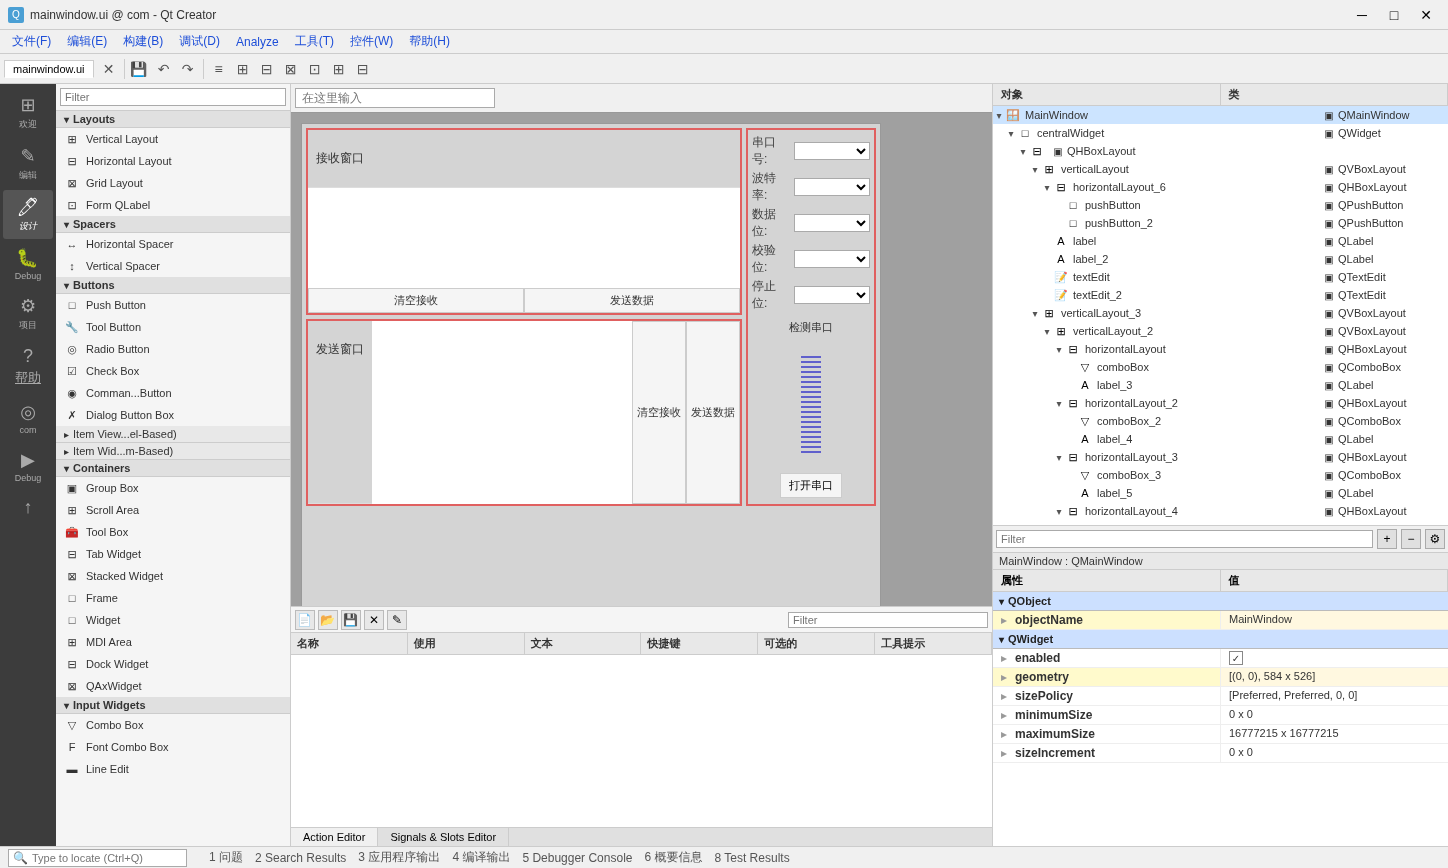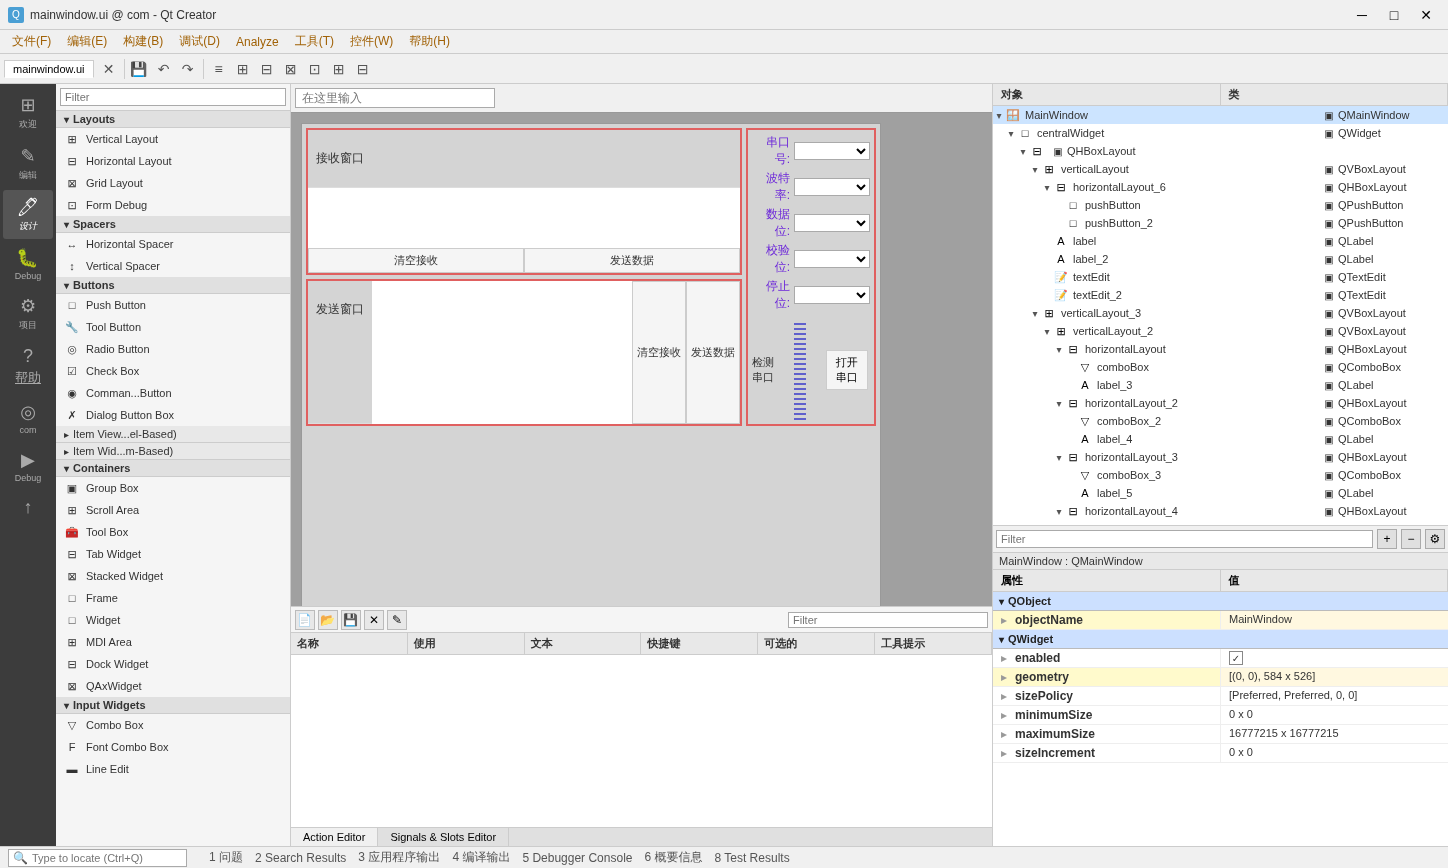--- a/index.html
+++ b/index.html
@@ -8,21 +8,21 @@
     
     .title-bar { background: #f0f0f0; height: 30px; display: flex; align-items: center; padding: 0 8px; border-bottom: 1px solid #ccc; justify-content: space-between; }
     .title-bar-left { display: flex; align-items: center; gap: 6px; }
     .title-bar-icon { width: 16px; height: 16px; background: #4a9fd4; border-radius: 2px; display: flex; align-items: center; justify-content: center; color: white; font-size: 10px; }
     .title-bar-title { font-size: 12px; color: #333; }
     .title-bar-controls { display: flex; gap: 4px; }
     .title-bar-btn { width: 28px; height: 20px; border: none; background: transparent; cursor: pointer; font-size: 14px; display: flex; align-items: center; justify-content: center; }
 
     
     .menu-bar { background: #f0f0f0; height: 24px; display: flex; align-items: center; padding: 0 4px; border-bottom: 1px solid #ccc; }
-    .menu-item { padding: 2px 8px; cursor: pointer; color: #a16207; }
+    .menu-item { padding: 2px 8px; cursor: pointer; color: #1d4ed8; }
 
     
     .toolbar { background: #f0f0f0; height: 30px; display: flex; align-items: center; padding: 0 4px; border-bottom: 1px solid #ccc; gap: 2px; }
     .toolbar-tab { padding: 2px 8px; background: white; border: 1px solid #ccc; border-bottom: 1px solid white; font-size: 11px; cursor: pointer; margin-right: 2px; }
     .toolbar-sep { width: 1px; height: 20px; background: #ccc; margin: 0 2px; }
     .toolbar-btn { width: 22px; height: 22px; border: none; background: transparent; cursor: pointer; display: flex; align-items: center; justify-content: center; font-size: 14px; color: #555; }
 
     
     .main-area { display: flex; flex: 1; overflow: hidden; }
 
@@ -49,21 +49,21 @@
     .editor-area { flex: 1; display: flex; flex-direction: column; overflow: hidden; background: #c8c8c8; }
     .editor-canvas-wrapper { flex: 1; overflow: auto; position: relative; background: #a0a0a0; }
     .editor-canvas { width: 580px; min-height: 490px; background: #d4d4d4; margin: 10px; position: relative; border: 1px solid #999; }
     .canvas-input-bar { background: #f0f0f0; padding: 4px; border-bottom: 1px solid #999; display: flex; align-items: center; }
     .canvas-input-field { border: 1px solid #aaa; padding: 2px 6px; font-size: 12px; color: #888; width: 200px; }
     .mw-panel-title { padding: 20px 8px; font-size: 12px; color: #333; border-bottom: 1px solid #ddd; }
     .mw-panel-content { flex: 1; background: white; }
     .mw-panel-buttons { display: flex; }
     .mw-panel-btn { flex: 1; padding: 4px; border: 1px solid #ccc; background: #f5f5f5; cursor: pointer; text-align: center; font-size: 11px; color: #333; }
     .mw-combo-row { display: flex; align-items: center; gap: 4px; font-size: 11px; }
-    .mw-combo-label { width: 38px; text-align: right; color: #6d28d9; }
+    .mw-combo-label { width: 38px; text-align: left; color: #404040; }
     .mw-combo { flex: 1; border: 1px solid #aaa; padding: 1px; font-size: 11px; background: white; }
     .mw-bottom-btn { padding: 4px 8px; border: 1px solid #ccc; background: #f5f5f5; cursor: pointer; text-align: center; font-size: 11px; margin: 2px; }
 
     
     .bottom-area { height: 240px; display: flex; flex-direction: column; background: #f0f0f0; border-top: 1px solid #ccc; }
     .bottom-toolbar { height: 26px; display: flex; align-items: center; padding: 0 4px; border-bottom: 1px solid #ccc; gap: 3px; background: #f5f5f5; }
     .bottom-toolbar-btn { width: 20px; height: 20px; border: 1px solid #bbb; background: #e8e8e8; cursor: pointer; display: flex; align-items: center; justify-content: center; font-size: 12px; }
     .filter-input { border: 1px solid #aaa; padding: 1px 4px; font-size: 11px; flex: 1; max-width: 200px; }
     .bottom-table { display: flex; flex-direction: column; flex: 1; overflow: hidden; }
     .bottom-table-header { display: flex; background: #e8e8e8; border-bottom: 1px solid #ccc; }
@@ -211,21 +211,21 @@
         <div class="widget-item">
           <span class="widget-item-icon">⊟</span>
           <span class="widget-item-label">Horizontal Layout</span>
         </div>
         <div class="widget-item">
           <span class="widget-item-icon">⊠</span>
           <span class="widget-item-label">Grid Layout</span>
         </div>
         <div class="widget-item">
           <span class="widget-item-icon">⊡</span>
-          <span class="widget-item-label">Form Debug</span>
+          <span class="widget-item-label">Form QLabel</span>
         </div>
         <div class="widget-category">Spacers</div>
         <div class="widget-item">
           <span class="widget-item-icon">↔</span>
           <span class="widget-item-label">Horizontal Spacer</span>
         </div>
         <div class="widget-item">
           <span class="widget-item-icon">↕</span>
           <span class="widget-item-label">Vertical Spacer</span>
         </div>
@@ -360,21 +360,21 @@
               <div class="mw-combo-row">
                 <span class="mw-combo-label">校验位:</span>
                 <select class="mw-combo"></select>
               </div>
               <div class="mw-combo-row">
                 <span class="mw-combo-label">停止位:</span>
                 <select class="mw-combo"></select>
               </div>
             </div>
 
-            <div style="display:flex; align-items:center; padding:4px; gap:18px;justify-content:center;">
+            <div style="display:flex; flex-direction:column; align-items:center; padding:4px; gap:18px;justify-content:center;">
               <div style="font-size:11px; color:#333;">检测串口</div>
               <div style="width:20px; height:100px; background: repeating-linear-gradient(0deg, #6060cc, #6060cc 2px, transparent 2px, transparent 5px);"></div>
               <button class="mw-bottom-btn">打开串口</button>
             </div>
           </div>
         </div>
       </div>
     </div>
 
     <div class="bottom-area">

